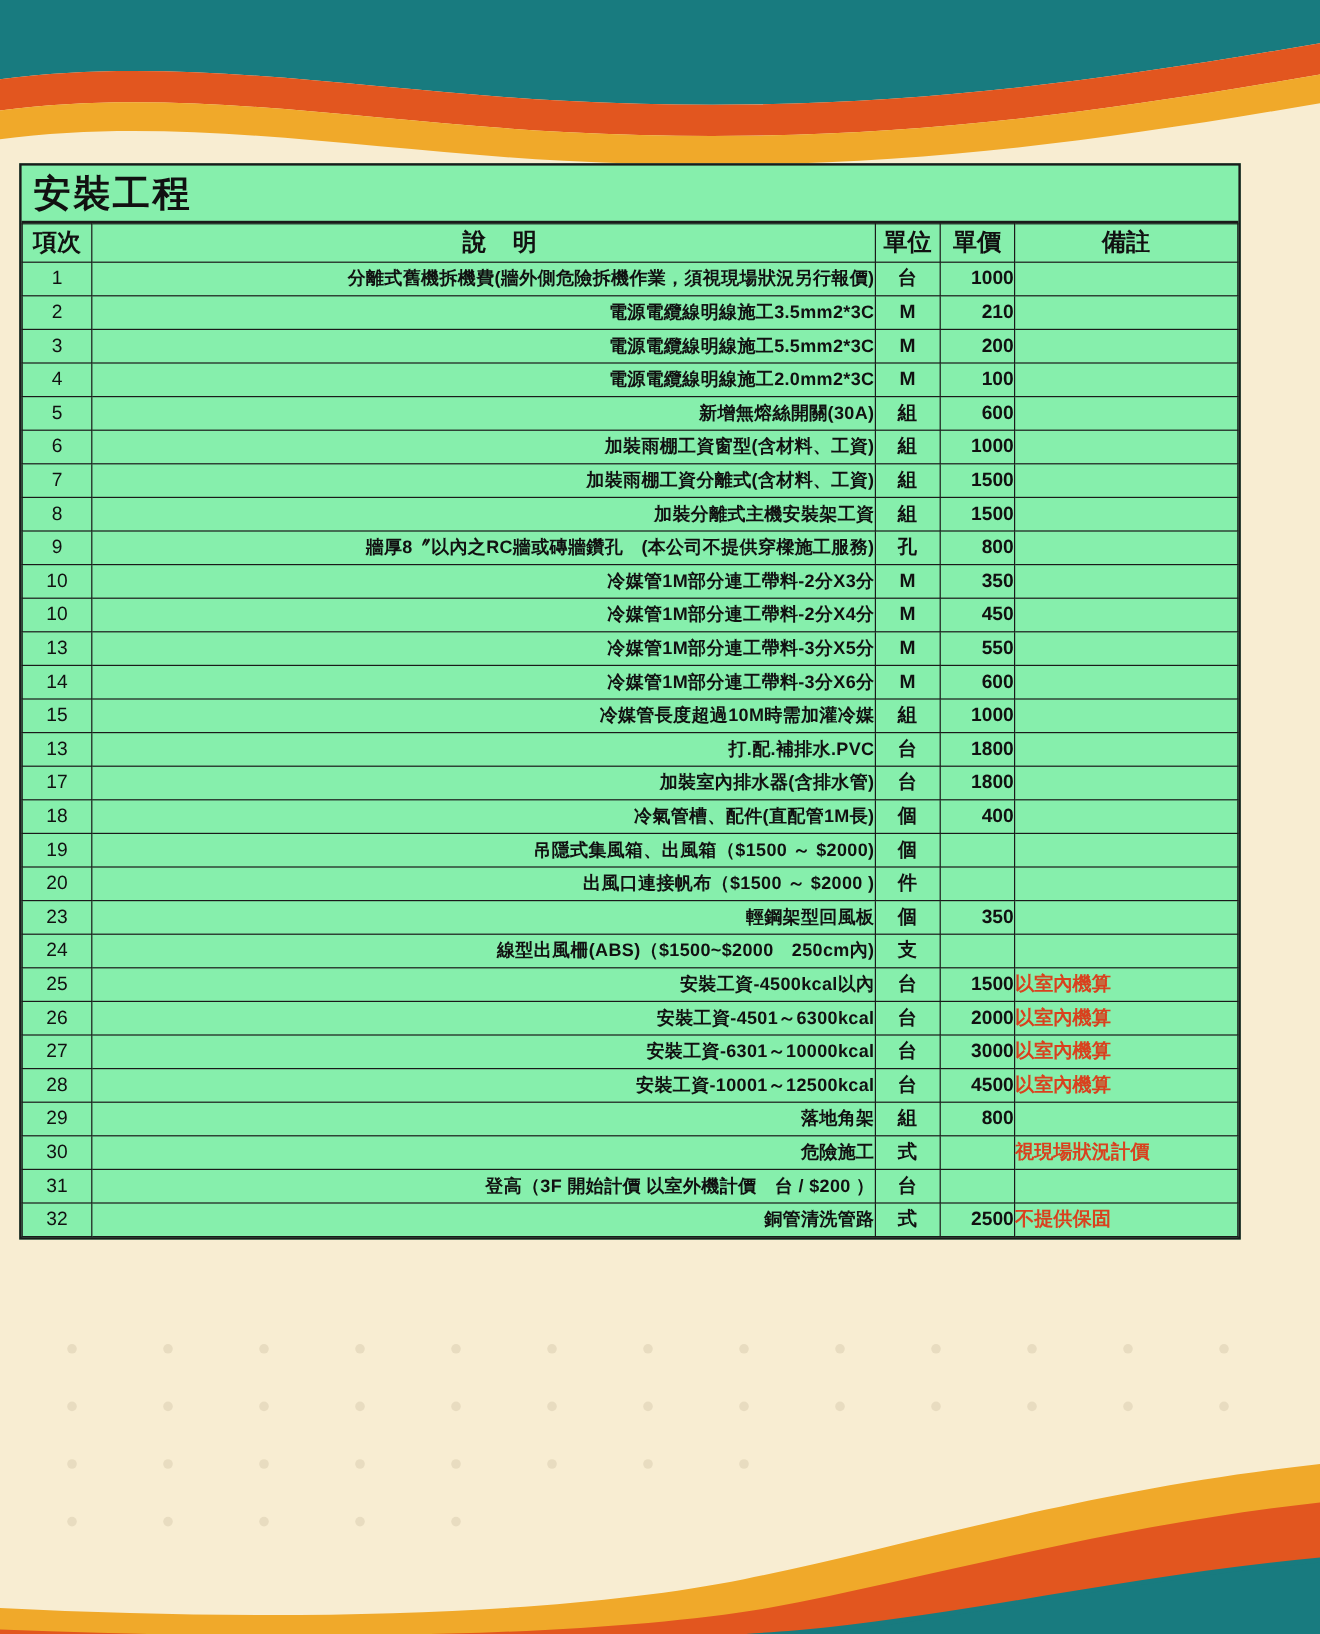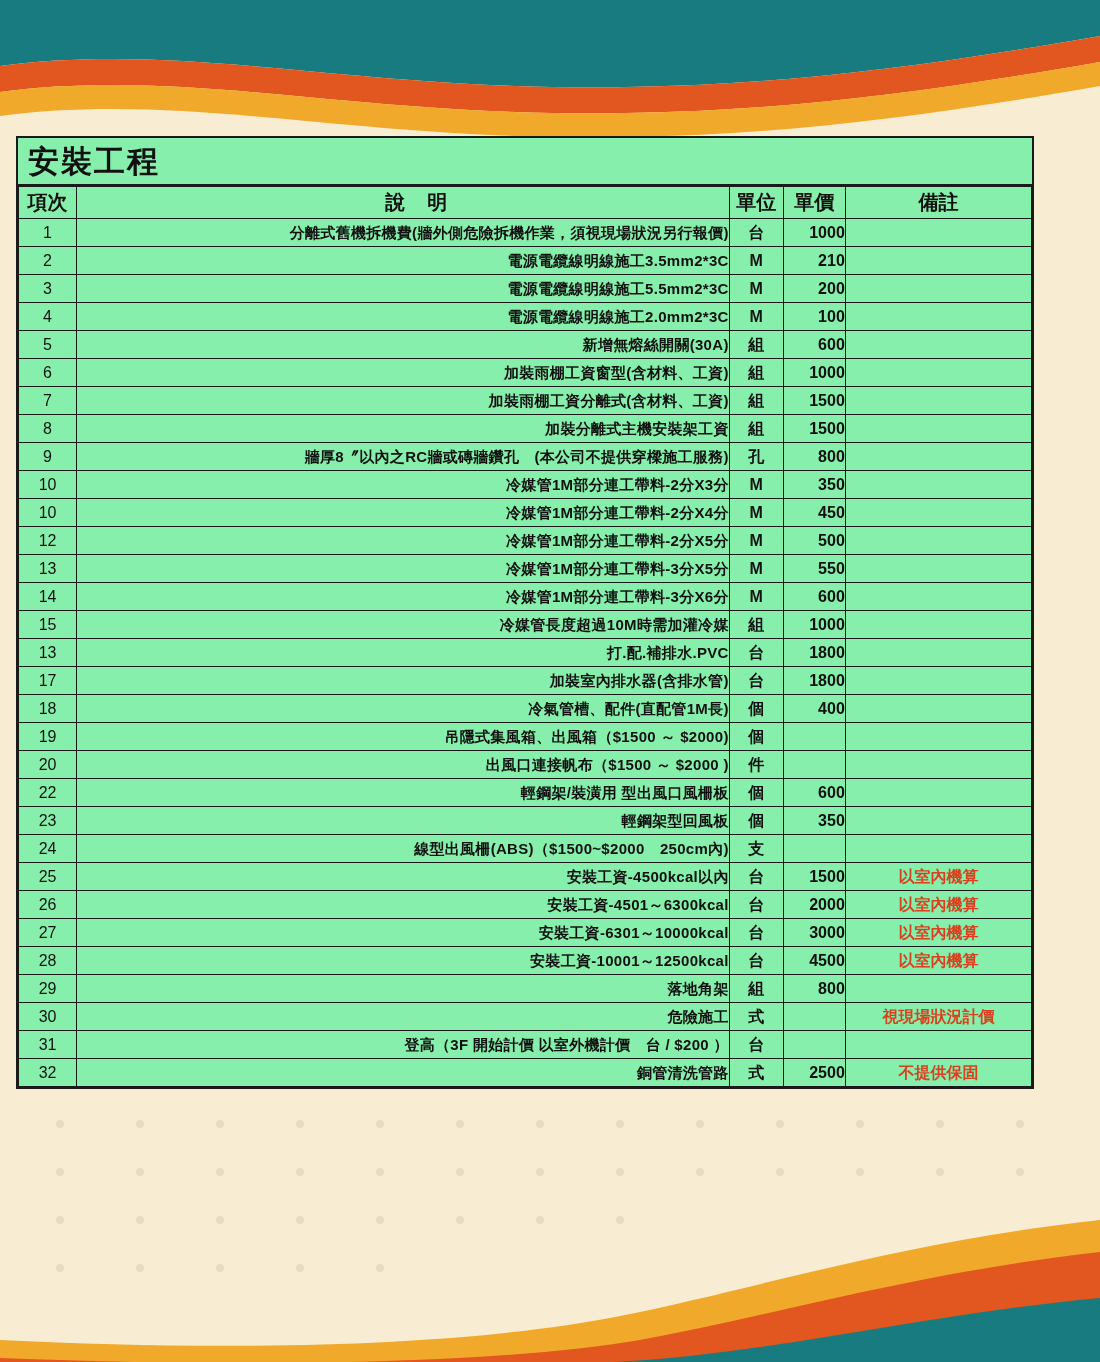--- a/index.html
+++ b/index.html
@@ -90,21 +90,20 @@
     text-align: center;
     font-weight: bold;
     font-size: 16px;
   }
   td.price {
     text-align: right;
     font-weight: bold;
     font-size: 16px;
   }
   td.note {
-    text-align: center;
     font-weight: bold;
     font-size: 16px;
     color: #d9411e;
     padding: 0 3px;
   }
   .thead-row th:nth-child(1),
   .thead-row th:nth-child(3),
   .thead-row th:nth-child(4),
   .thead-row th:nth-child(5) { letter-spacing: 0; }
   .desc-head {
@@ -270,27 +269,20 @@
           <td class="note"></td>
         </tr>
         <tr>
           <td class="idx">10</td>
           <td class="desc">冷媒管1M部分連工帶料-2分X4分</td>
           <td class="unit">M</td>
           <td class="price">450</td>
           <td class="note"></td>
         </tr>
         <tr>
-          <td class="idx">12</td>
-          <td class="desc">冷媒管1M部分連工帶料-2分X5分</td>
-          <td class="unit">M</td>
-          <td class="price">500</td>
-          <td class="note"></td>
-        </tr>
-        <tr>
           <td class="idx">13</td>
           <td class="desc">冷媒管1M部分連工帶料-3分X5分</td>
           <td class="unit">M</td>
           <td class="price">550</td>
           <td class="note"></td>
         </tr>
         <tr>
           <td class="idx">14</td>
           <td class="desc">冷媒管1M部分連工帶料-3分X6分</td>
           <td class="unit">M</td>
@@ -330,27 +322,20 @@
           <td class="desc">吊隱式集風箱、出風箱（$1500 ～ $2000)</td>
           <td class="unit">個</td>
           <td class="price"></td>
           <td class="note"></td>
         </tr>
         <tr>
           <td class="idx">20</td>
           <td class="desc">出風口連接帆布（$1500 ～ $2000 )</td>
           <td class="unit">件</td>
           <td class="price"></td>
-          <td class="note"></td>
-        </tr>
-        <tr>
-          <td class="idx">22</td>
-          <td class="desc">輕鋼架/裝潢用 型出風口風柵板</td>
-          <td class="unit">個</td>
-          <td class="price">600</td>
           <td class="note"></td>
         </tr>
         <tr>
           <td class="idx">23</td>
           <td class="desc">輕鋼架型回風板</td>
           <td class="unit">個</td>
           <td class="price">350</td>
           <td class="note"></td>
         </tr>
         <tr>

